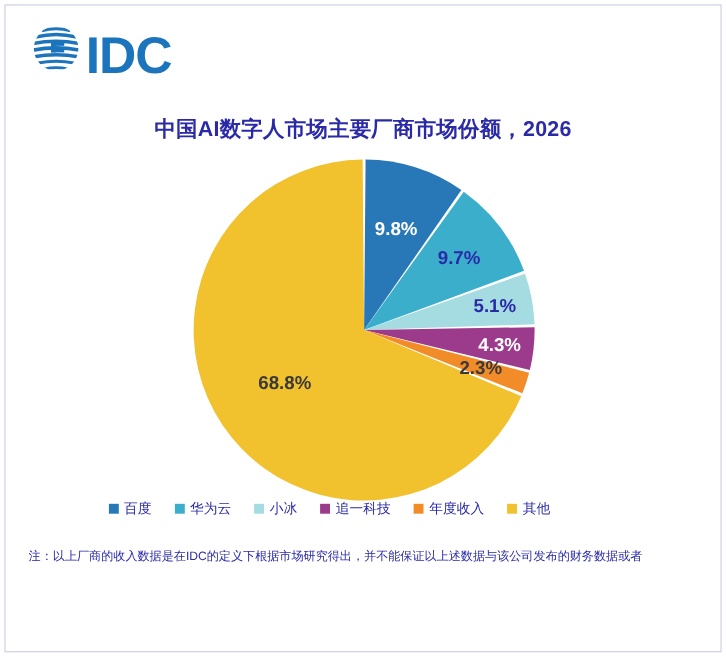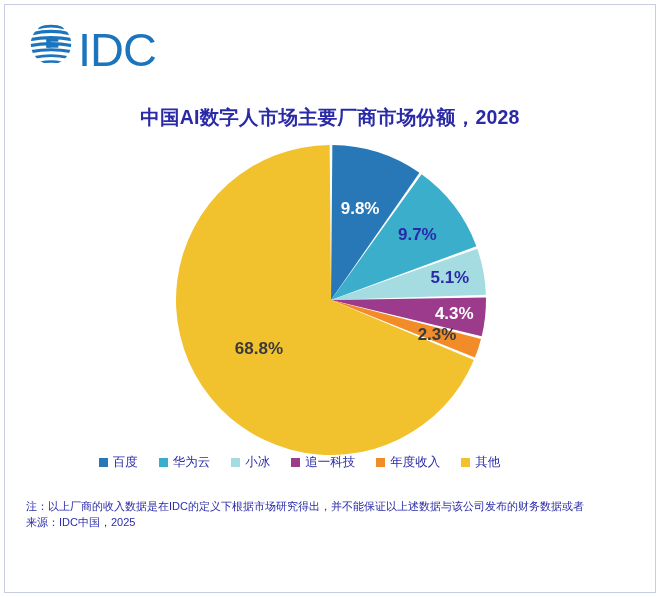--- a/index.html
+++ b/index.html
@@ -42,21 +42,21 @@
   }
   #logo-globe {
     width: 46px;
     height: 46px;
     flex: 0 0 auto;
     margin-right: 4px;
   }
   #logo-text {
     font-size: 47px;
     line-height: 47px;
-    font-weight: normal;
+    font-weight: bold;
     color: #1c75bc;
     letter-spacing: -1px;
     font-family: "Liberation Sans", "DejaVu Sans", sans-serif;
     margin-top: 10px;
   }
   
   #chart-title {
     position: absolute;
     left: 0;
     top: 104px;
@@ -151,21 +151,21 @@
         <path d="M26 88 Q50 83 74 88 L74 93 Q50 88 26 93 Z"></path>
         <rect x="40" y="36" width="26" height="9"></rect>
         <rect x="40" y="49" width="26" height="9"></rect>
         <rect x="40" y="36" width="9" height="22"></rect>
       </g>
       <circle cx="50" cy="50" r="44" fill="none" stroke="#ffffff" stroke-width="0"></circle>
     </svg>
     <span id="logo-text">IDC</span>
   </div>
 
-  <div id="chart-title">中国AI数字人市场主要厂商市场份额，2028</div>
+  <div id="chart-title">中国AI数字人市场主要厂商市场份额，2026</div>
 
   <div id="pie-wrap">
     <svg id="pie-svg" width="660" height="316" viewBox="0 0 660 316">
       <g id="pie-slices">
           <path d="M 331 160 L 332.35261300224795 5.00590192505345 A 155 155 0 0 1 419.4161691548776 32.691001763519964 Z" fill="#2878b8"></path>
           <path d="M 331 160 L 421.6245513244084 34.25346646030488 A 155 155 0 0 1 476.3727848648441 106.22497400614532 Z" fill="#3baecc"></path>
           <path d="M 331 160 L 477.2891474954006 108.77026912945041 A 155 155 0 0 1 485.91115798390484 154.75279768965626 Z" fill="#a4dce2"></path>
           <path d="M 331 160 L 485.9791405715936 157.45716935478885 A 155 155 0 0 1 481.6920397154108 196.28924312257087 Z" fill="#9c3a8c"></path>
           <path d="M 331 160 L 481.0357539675923 198.91365481904904 A 155 155 0 0 1 474.8952014655824 217.612246920073 Z" fill="#f28c28"></path>
           <path d="M 331 160 L 473.8678131804129 220.11478983616803 A 155 155 0 1 1 329.6473869977521 5.00590192505345 Z" fill="#f2c12e"></path>
@@ -203,15 +203,14 @@
         <span class="legend-label">年度收入</span>
       </div>
       <div class="legend-item">
         <span class="legend-swatch" style="background: rgb(242, 193, 46);"></span>
         <span class="legend-label">其他</span>
       </div>
     </div>
 
   <div id="footnotes">
     <div class="footnote-line">注：以上厂商的收入数据是在IDC的定义下根据市场研究得出，并不能保证以上述数据与该公司发布的财务数据或者</div>
-    <div class="footnote-line">来源：IDC中国，2025</div>
   </div>
 </div>
 
 </body></html>

